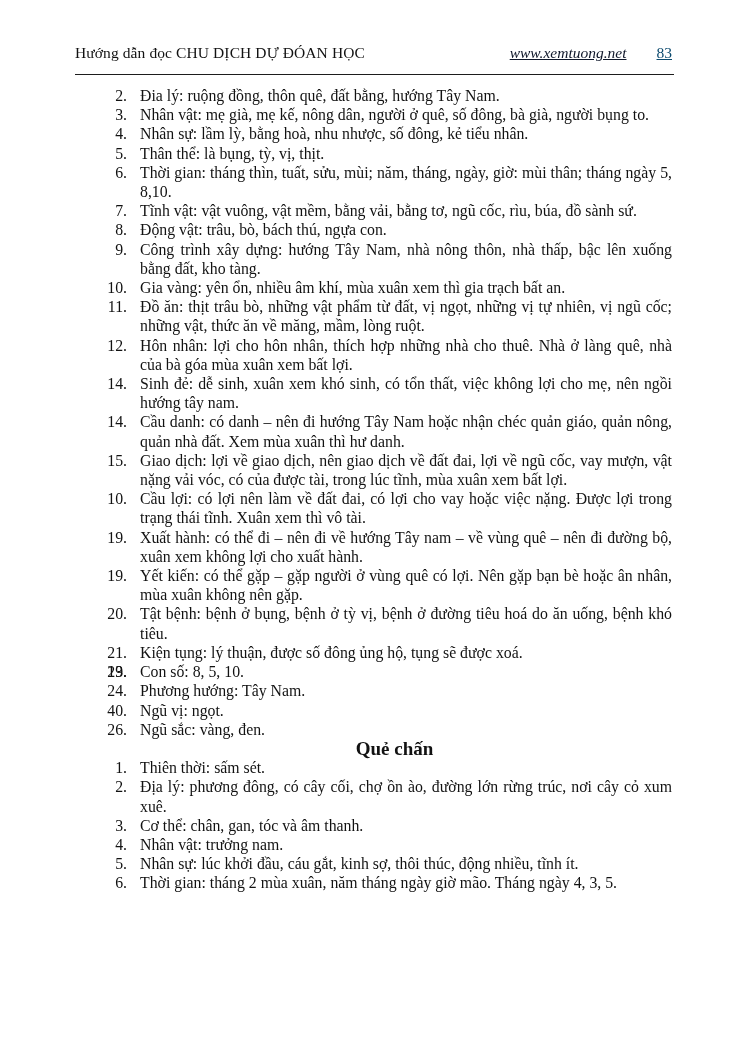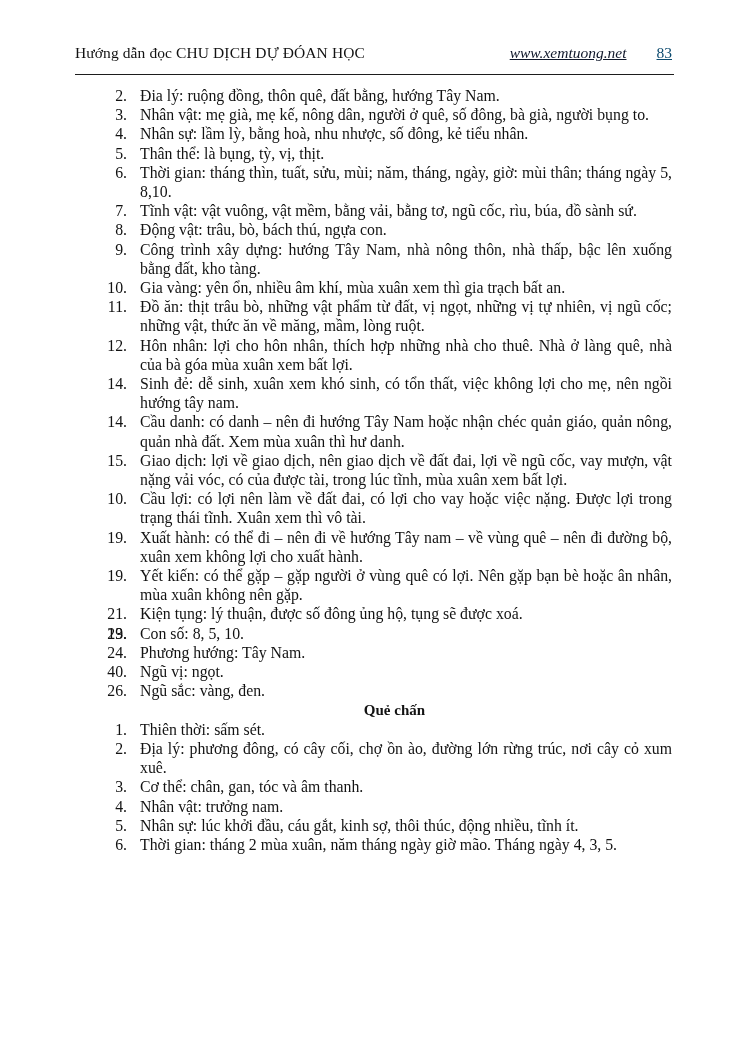--- a/index.html
+++ b/index.html
@@ -35,21 +35,21 @@
     padding-left:65px;
     text-align:justify;
   }
   ol.num-list .num{
     position:absolute;left:0;top:0;width:52px;
     text-align:right;
   }
   .section-heading{
     margin:0;padding-left:42px;
     text-align:center;
-    font-size:15px;font-weight:bold;line-height:19.2px;
+    font-size:19px;font-weight:bold;line-height:19.2px;
   }
 </style>
 </head>
 <body>
 
 <div class="page">
 
   <div class="header">
     <span class="htitle">Hướng dẫn đọc CHU DỊCH DỰ ĐÓAN HỌC</span>
     <span class="hright">
@@ -72,20 +72,21 @@
         <li><span class="num">9.</span><span>Công trình xây dựng: hướng Tây Nam, nhà nông thôn, nhà thấp, bậc lên xuống bằng đất, kho tàng.</span></li>
         <li><span class="num">10.</span><span>Gia vàng: yên ổn, nhiều âm khí, mùa xuân xem thì gia trạch bất an.</span></li>
         <li><span class="num">11.</span><span>Đồ ăn: thịt trâu bò, những vật phẩm từ đất, vị ngọt, những vị tự nhiên, vị ngũ cốc; những vật, thức ăn về măng, mầm, lòng ruột.</span></li>
         <li><span class="num">12.</span><span>Hôn nhân: lợi cho hôn nhân, thích hợp những nhà cho thuê. Nhà ở làng quê, nhà của bà góa mùa xuân xem bất lợi.</span></li>
         <li><span class="num">14.</span><span>Sinh đẻ: dễ sinh, xuân xem khó sinh, có tổn thất, việc không lợi cho mẹ, nên ngồi hướng tây nam.</span></li>
         <li><span class="num">14.</span><span>Cầu danh: có danh – nên đi hướng Tây Nam hoặc nhận chéc quản giáo, quản nông, quản nhà đất. Xem mùa xuân thì hư danh.</span></li>
         <li><span class="num">15.</span><span>Giao dịch: lợi về giao dịch, nên giao dịch về đất đai, lợi về ngũ cốc, vay mượn, vật nặng vải vóc, có của được tài, trong lúc tĩnh, mùa xuân xem bất lợi.</span></li>
         <li><span class="num">10.</span><span>Cầu lợi: có lợi nên làm về đất đai, có lợi cho vay hoặc việc nặng. Được lợi trong trạng thái tĩnh. Xuân xem thì vô tài.</span></li>
         <li><span class="num">19.</span><span>Xuất hành: có thể đi – nên đi về hướng Tây nam – về vùng quê – nên đi đường bộ, xuân xem không lợi cho xuất hành.</span></li>
         <li><span class="num">19.</span><span>Yết kiến: có thể gặp – gặp người ở vùng quê có lợi. Nên gặp bạn bè hoặc ân nhân, mùa xuân không nên gặp.</span></li>
+        <li><span class="num">20.</span><span>Tật bệnh: bệnh ở bụng, bệnh ở tỳ vị, bệnh ở đường tiêu hoá do ăn uống, bệnh khó tiêu.</span></li>
         <li><span class="num">21.</span><span>Kiện tụng: lý thuận, được số đông ủng hộ, tụng sẽ được xoá.</span></li>
         <li><span class="num">19.</span></li>
         <li><span class="num">23.</span><span>Con số: 8, 5, 10.</span></li>
         <li><span class="num">24.</span><span>Phương hướng: Tây Nam.</span></li>
         <li><span class="num">40.</span><span>Ngũ vị: ngọt.</span></li>
         <li><span class="num">26.</span><span>Ngũ sắc: vàng, đen.</span></li>
       </ol>
     <h2 class="section-heading">Quẻ chấn</h2>
     <ol class="num-list">
         <li><span class="num">1.</span><span>Thiên thời: sấm sét.</span></li>

